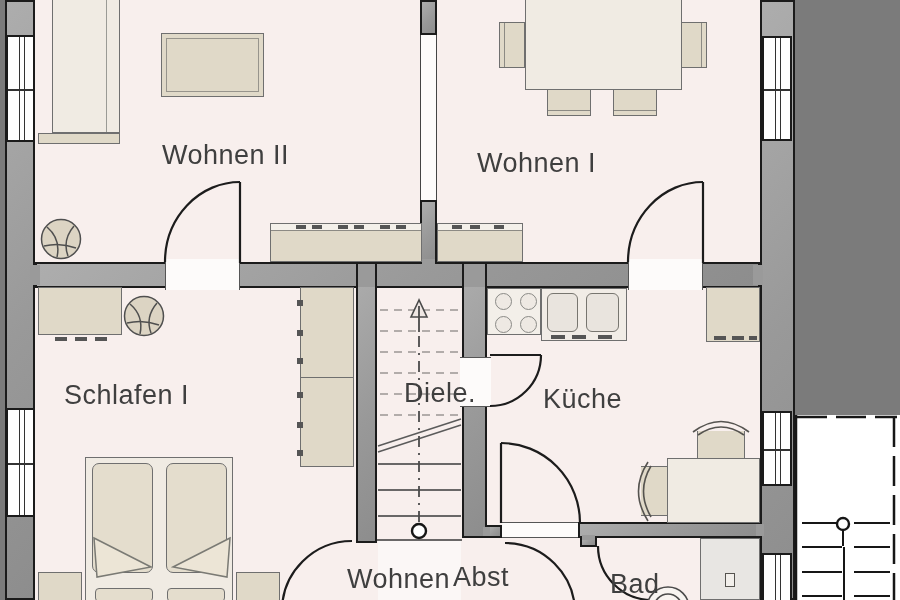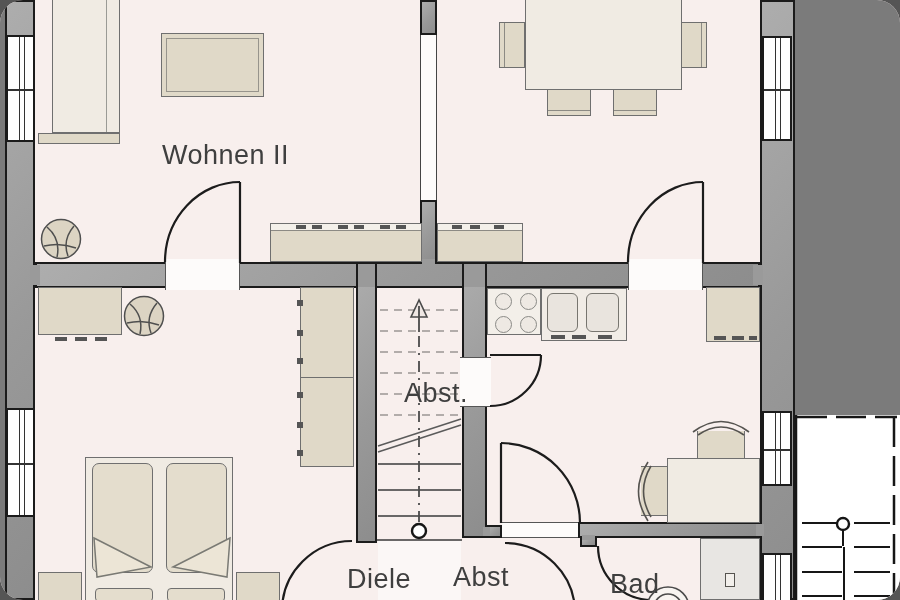--- a/index.html
+++ b/index.html
@@ -1,17 +1,17 @@
 <!DOCTYPE html>
 <html><head>
 <meta charset="utf-8">
 <style>
   html,body{margin:0;padding:0;background:#555;}
   #plan{position:relative;width:900px;height:600px;overflow:hidden;
-        background:#f8efed;font-family:"Liberation Sans",sans-serif;border-radius:23px;}
+        background:#f8efed;font-family:"Liberation Sans",sans-serif;}
   .abs{position:absolute;box-sizing:border-box;}
   .wall{position:absolute;box-sizing:border-box;
         background:linear-gradient(135deg,#adadad 0%,#999 55%,#8d8d8d 100%);
         border:2.5px solid #1b1b1b;}
   .jt{position:absolute;box-sizing:border-box;background:#9a9a9a;border:none;}
   .ext{position:absolute;background:#7b7b7b;}
   .win{position:absolute;box-sizing:border-box;background:#fff;border:2px solid #1b1b1b;}
   .win .mull{position:absolute;top:0;bottom:0;left:50%;width:4px;margin-left:-2px;
         border-left:1px solid #333;border-right:1px solid #333;}
   .win .tick{position:absolute;left:0;right:0;top:50%;height:2px;background:#333;}
@@ -244,17 +244,20 @@
 
     <g stroke="#55534f" stroke-width="1.6" fill="none">
       <path d="M648,462 Q629,491 648,521"></path>
         <path d="M651,466 Q636,491 651,517"></path>
       <path d="M693,432 Q721,411 749,432"></path>
         <path d="M698,435 Q721,419 744,435"></path>
     </g>
   </svg>
 
   <div class="lbl" style="left:162px;top:140px">Wohnen II</div>
-  <div class="lbl" style="left:404px;top:378px">Abst.</div>
-  <div class="lbl" style="left:347px;top:564px">Diele</div>
+  <div class="lbl" style="left:477px;top:148px">Wohnen I</div>
+  <div class="lbl" style="left:64px;top:380px">Schlafen I</div>
+  <div class="lbl" style="left:404px;top:378px">Diele.</div>
+  <div class="lbl" style="left:543px;top:384px">Küche</div>
+  <div class="lbl" style="left:347px;top:564px">Wohnen</div>
   <div class="lbl" style="left:453px;top:562px">Abst</div>
   <div class="lbl" style="left:610px;top:569px">Bad</div>
 </div>
 
 </body></html>

